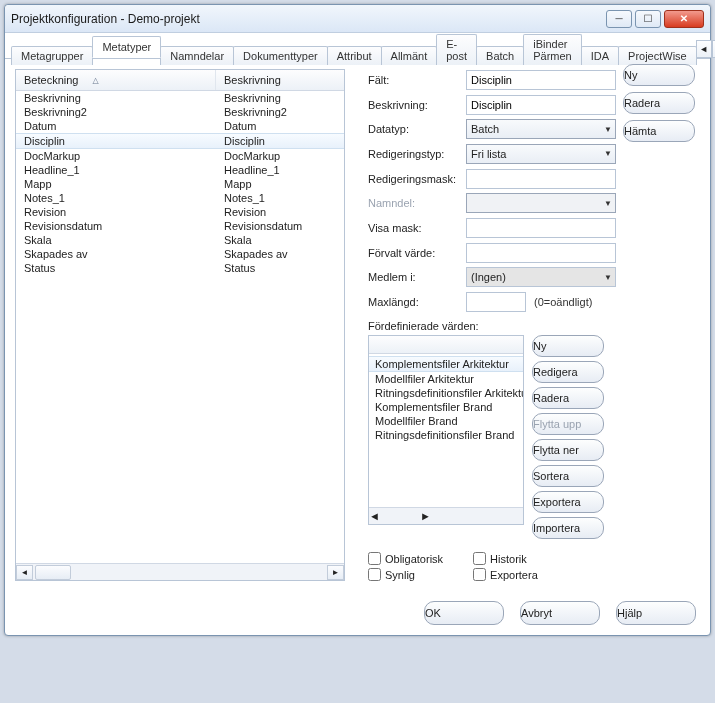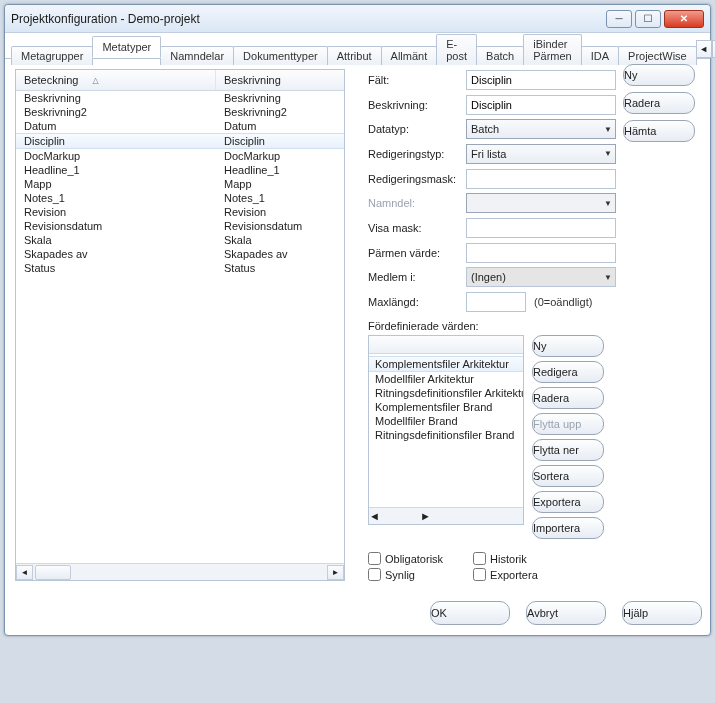--- a/index.html
+++ b/index.html
@@ -62,21 +62,21 @@
 .btn.disabled { color:#9aa3b0; cursor:default; }
 
 .sidebtns { position:absolute; right:20px; top:64px; display:flex; flex-direction:column; gap:6px; }
 .sidebtns .btn { text-decoration: underline; text-decoration-color: transparent; }
 
 .checks { margin-top:10px; display:flex; gap:30px; }
 .checks .col { display:flex; flex-direction:column; gap:3px; }
 .chk { display:flex; align-items:center; gap:4px; font-size:11px; }
 .chk input { width:13px; height:13px; }
 
-.footer { display:flex; gap:16px; padding:10px 8px; justify-content:flex-end; border-top:0; }
+.footer { display:flex; gap:16px; padding:10px 14px; justify-content:flex-end; border-top:0; }
 .footer .btn { width:80px; height:24px; }
 .footer .spacer { flex:1; }
 
 </style>
 </head>
 <body>
 
 <div class="window">
 
   <div class="titlebar">
@@ -210,21 +210,21 @@
           <div class="sel disabled">
             <span></span>
             <span class="arrow">▼</span>
           </div>
         </div>
       <div class="formrow">
           <label>Visa mask:</label>
           <input class="txt" value="" style="">
         </div>
       <div class="formrow">
-          <label>Pärmen värde:</label>
+          <label>Förvalt värde:</label>
           <input class="txt" value="" style="">
         </div>
       <div class="formrow">
           <label>Medlem i:</label>
           <div class="sel plain">
             <span>(Ingen)</span>
             <span class="arrow">▼</span>
           </div>
         </div>
       <div class="formrow">

